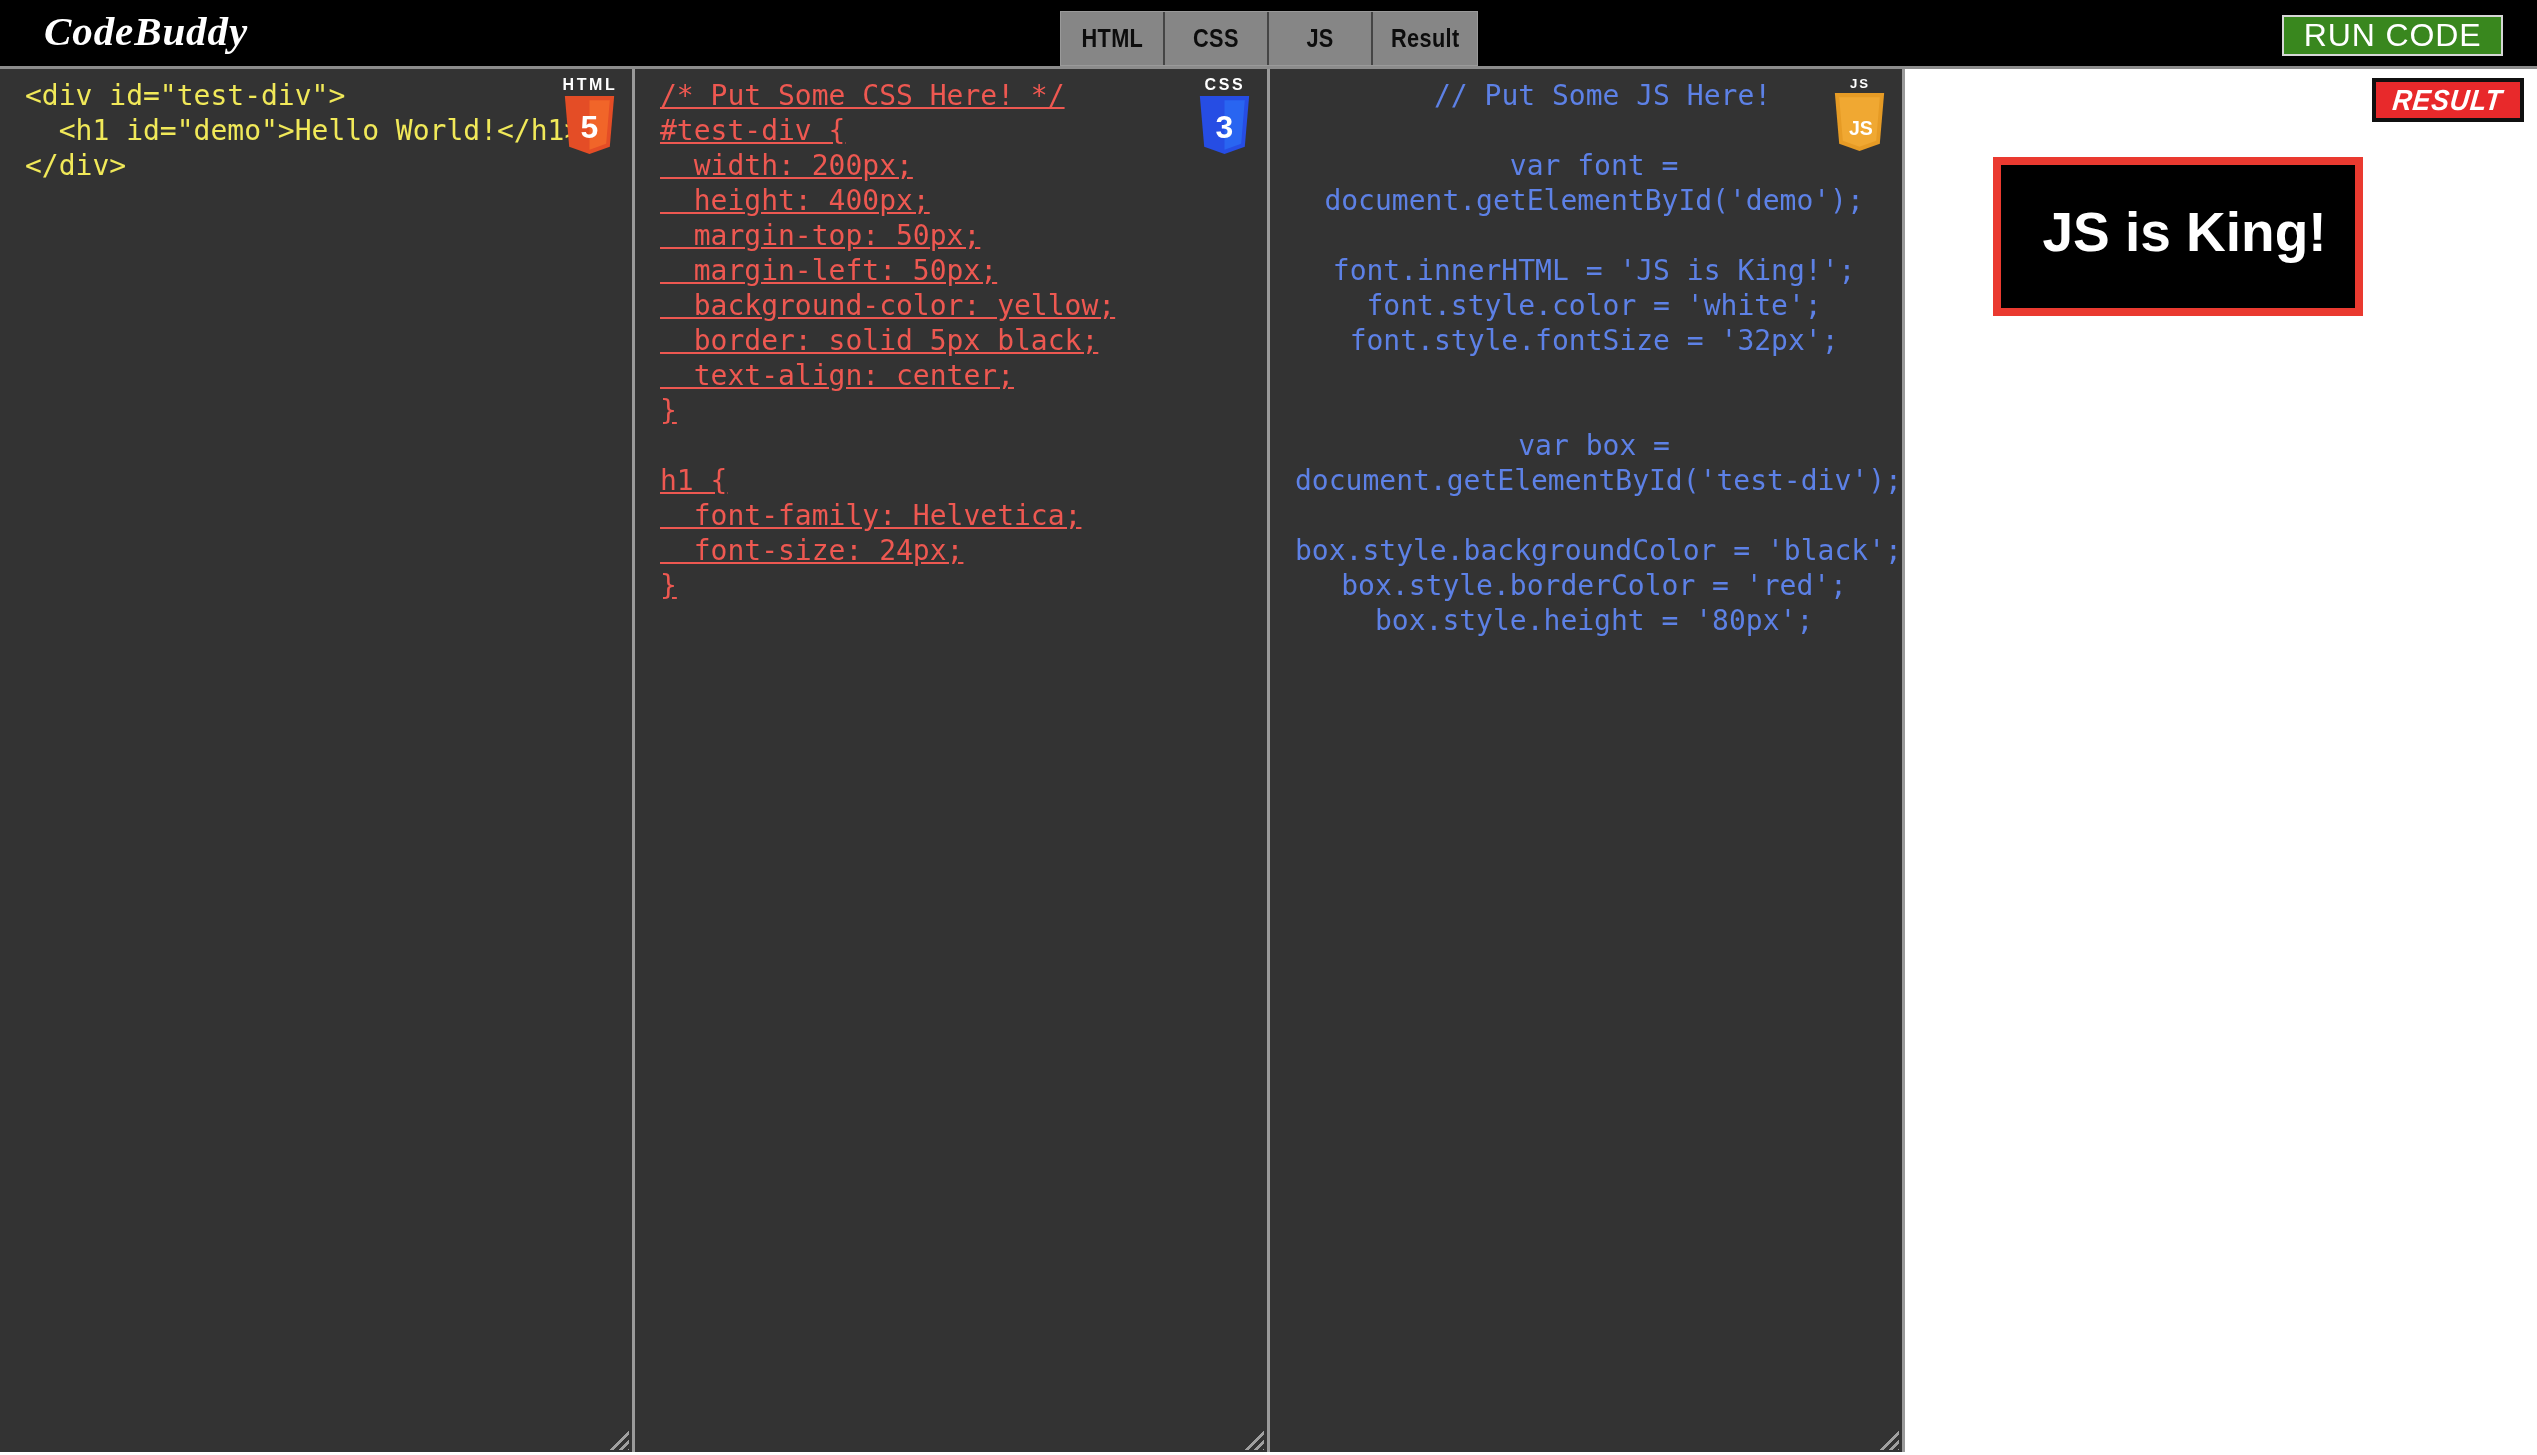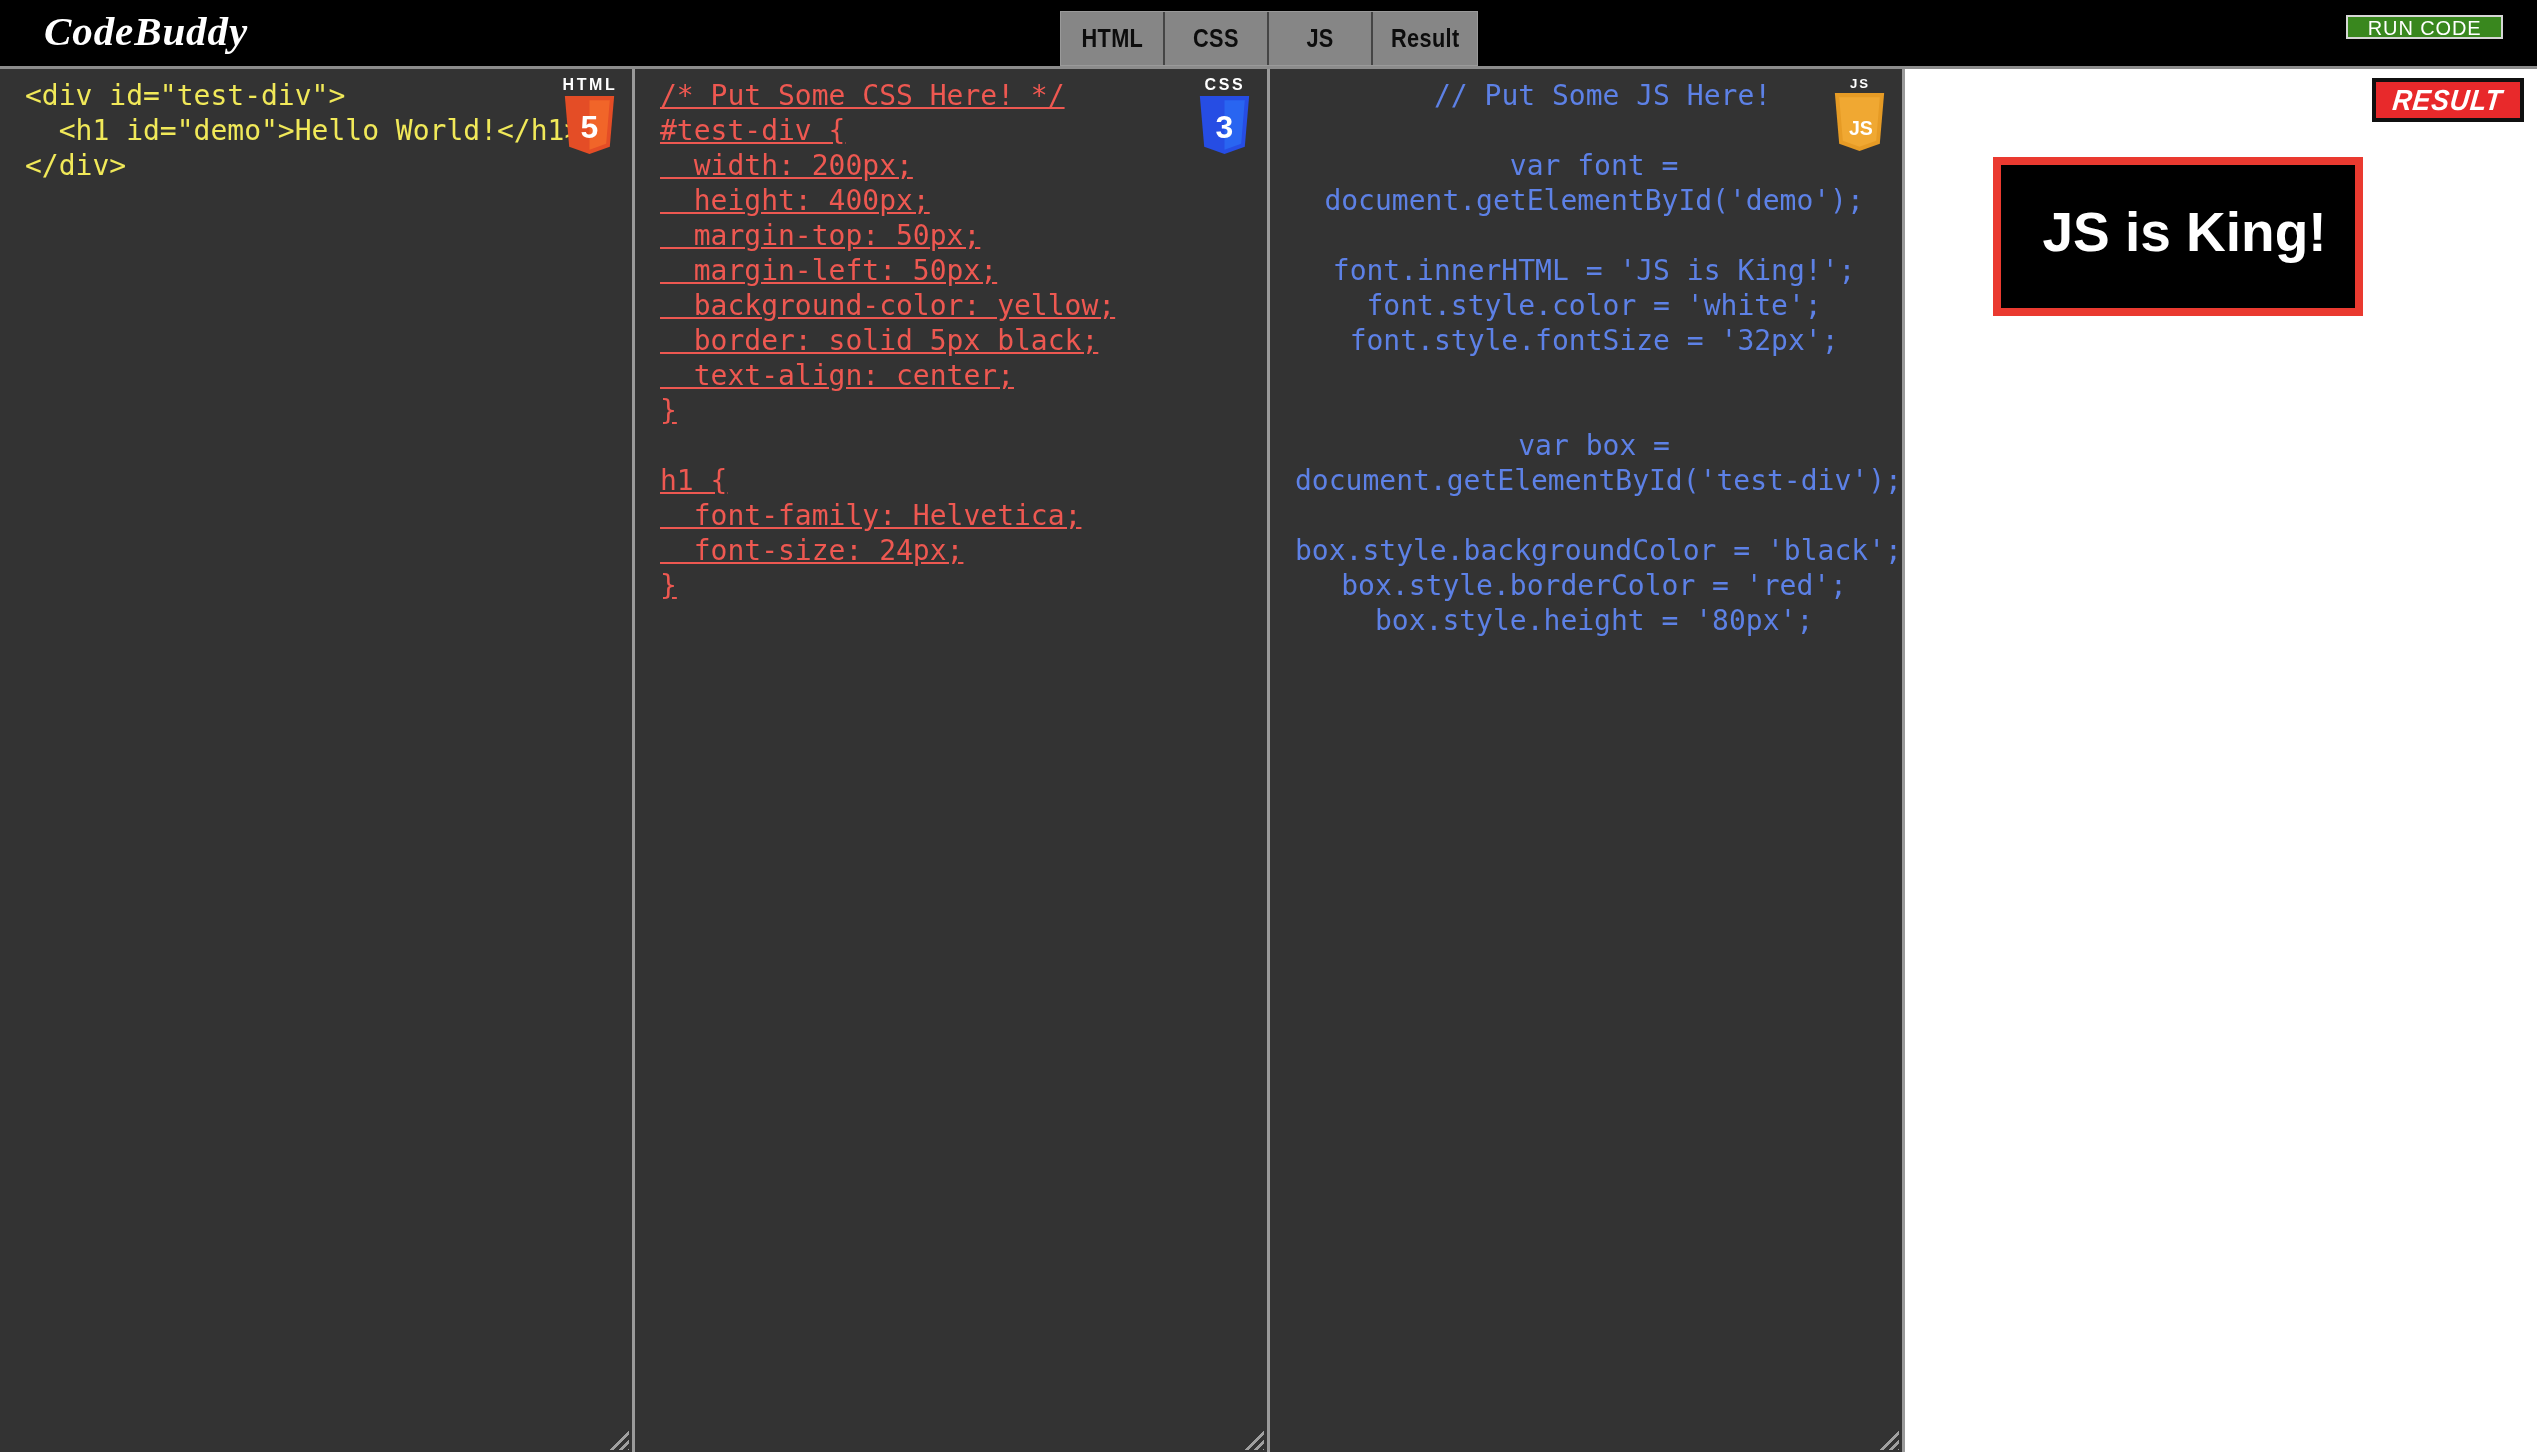--- a/index.html
+++ b/index.html
@@ -12,23 +12,23 @@
   .logo { position: absolute; left: 44px; top: 7px; color: #ffffff;
           font-family: "Liberation Serif", serif; font-style: italic; font-weight: 700;
           font-size: 41px; letter-spacing: 0.9px; }
   .tab-bar { position: absolute; left: 50%; transform: translateX(-50%); top: 10.6px;
              display: flex; background: #868686; border: 1.8px solid #9a9a9a; height: 55px; }
   .tab { width: 104px; height: 100%; display: flex; align-items: center; justify-content: center;
          background: #868686; border: none; border-right: 2.6px solid #454545; cursor: pointer;
          font-family: "Liberation Sans", sans-serif; font-size: 25.6px; font-weight: 700; color: #0d0d0d; }
   .tab:last-child { border-right: none; }
   .tab span { display: inline-block; transform: scaleX(0.85); letter-spacing: 0.4px; }
-  .run-btn { position: absolute; right: 35px; top: 15px; height: 24px; padding: 0 19.4px;
+  .run-btn { position: absolute; right: 35px; top: 15px; height: 41px; padding: 0 19.4px;
              background: var(--run_button_bg, #39871e); border: 2.6px solid var(--run_button_border, #d6d6d6);
-             color: #ffffff; font-family: "Liberation Sans", sans-serif; font-size: 20px;
+             color: #ffffff; font-family: "Liberation Sans", sans-serif; font-size: 32px;
              letter-spacing: 0.9px; cursor: pointer; }
 
   
   .main { display: flex; width: 100%; height: 1383px; }
   .editor-wrap { position: relative; width: 635px; height: 100%;
                  border-right: 3.5px solid #9a9a9a; background: var(--panel_bg, #333333); }
   .code-ta { display: block; width: 100%; height: 100%; background: var(--panel_bg, #333333);
              border: none; outline: none; resize: none; overflow: hidden;
              font-family: "DejaVu Sans Mono", monospace; font-size: 28px; line-height: 35px;
              padding: 8.8px 8.8px 8.8px 25px; white-space: pre; }

